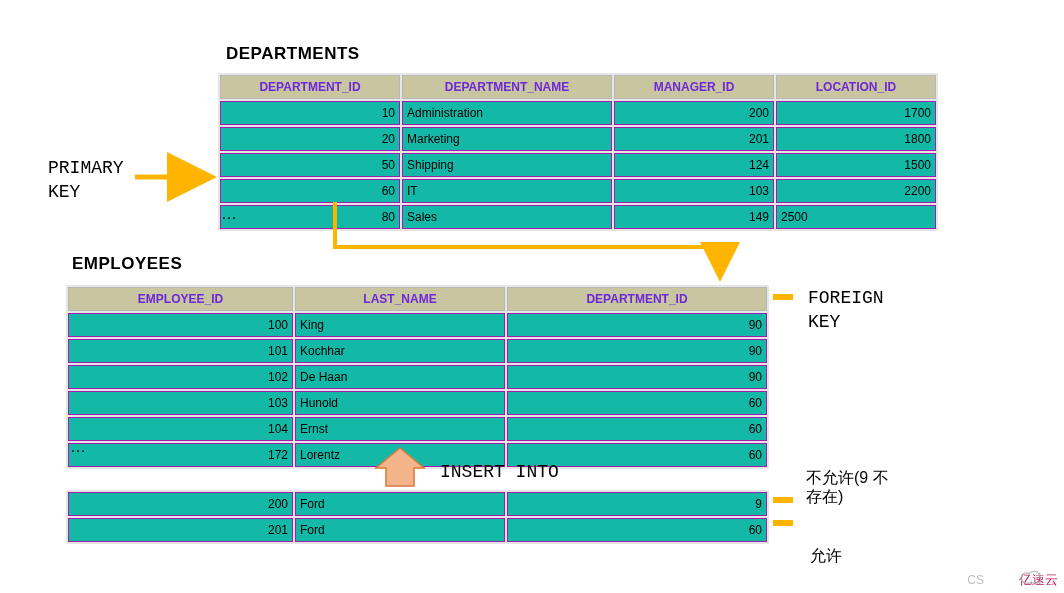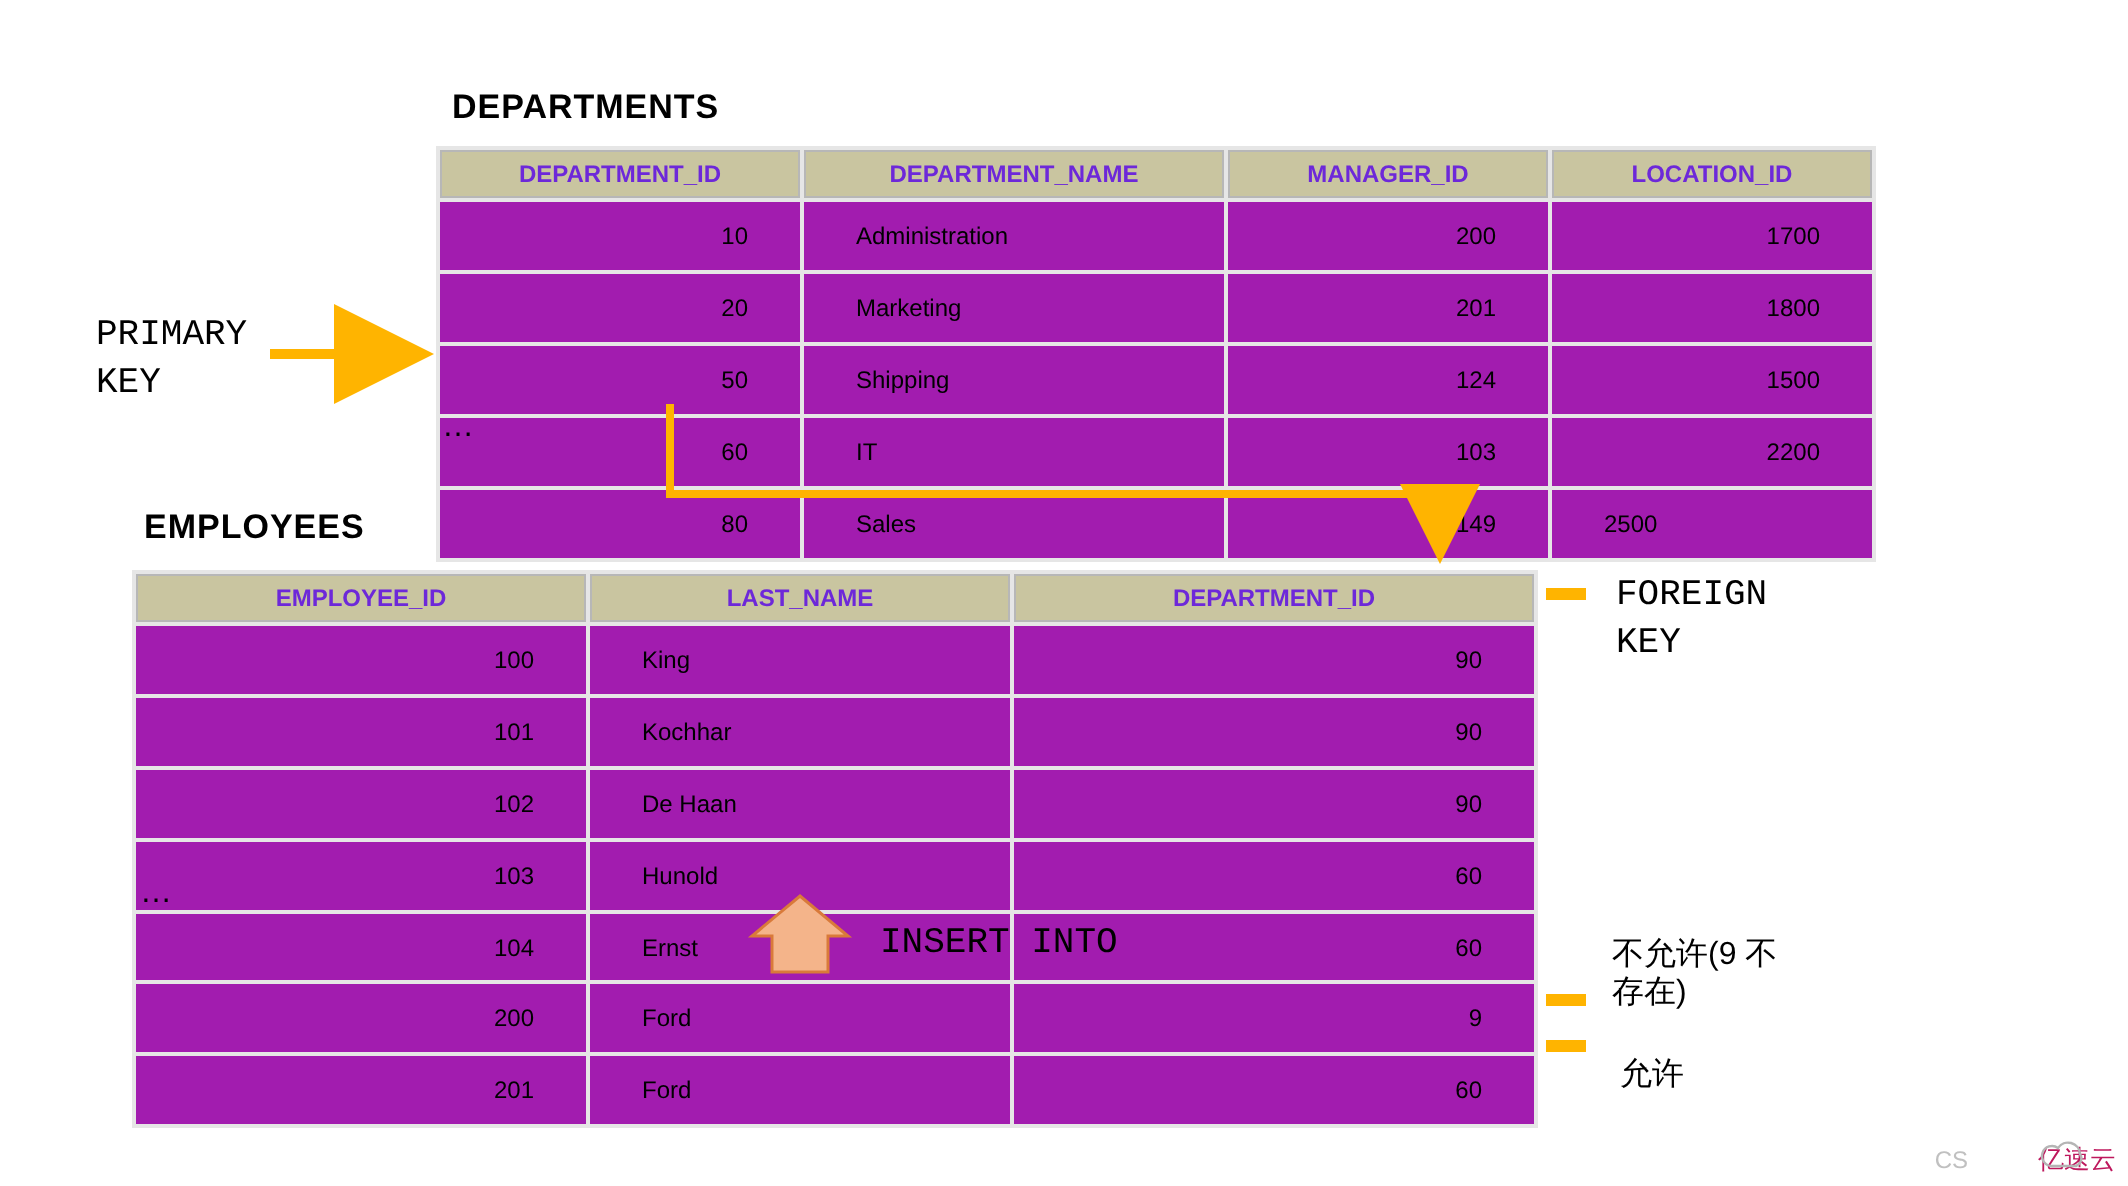--- a/index.html
+++ b/index.html
@@ -1,19 +1,19 @@
 <!DOCTYPE html>
 <html><head>
 <meta charset="utf-8">
 <style>
   html,body{margin:0;padding:0;font-family:Verdana,Arial,sans-serif;background:#fff;color:#000}
   .canvas{position:relative;width:1064px;height:593px}
   .tbl{border-collapse:separate;border-spacing:2px;background:#e6e6e6;font-size:12px}
   .tbl th{background:#c9c5a0;color:#6d28d9;font-weight:bold;padding:4px 10px;border:1px solid #b7b7b7;text-align:center;font-size:12px}
-  .tbl td{background:#a21caf;border:6px solid #a21caf;padding:3px 20px;height:16px}
+  .tbl td{background:#14b8a6;border:1px solid #a21caf;padding:3px 4px;height:16px}
   .lbl-serif{font-family:"Courier New",monospace;font-size:18px;color:#000;position:absolute;line-height:1.35}
   .lbl-bold{font-family:Verdana,Arial,sans-serif;font-weight:bold;font-size:17px;color:#000;position:absolute;letter-spacing:.5px}
   .ellipsis{position:absolute;font-size:16px;font-family:Arial}
   .cn{font-family:"Microsoft YaHei","SimSun",Arial;position:absolute;font-size:16px;line-height:1.2}
   .dash{position:absolute;width:20px;height:6px;background:#ffb400}
   svg{position:absolute;overflow:visible}
   .wm{position:absolute;right:6px;bottom:4px;font-size:13px;color:#be185d;font-family:"Microsoft YaHei",Arial}
   .cs{position:absolute;right:80px;bottom:6px;font-size:12px;color:#c0c0c0}
 </style>
 </head>
@@ -170,21 +170,21 @@
           <td>Ford</td>
           <td style="text-align:right">60</td>
         </tr>
       </tbody>
   </table>
 
   <div class="dash" style="left:773px;top:497px"></div>
   <div class="cn" style="left:806px;top:468px;white-space:pre">不允许(9 不
 存在)</div>
   <div class="dash" style="left:773px;top:520px"></div>
-  <div class="cn" style="left:810px;top:528px">允许</div>
+  <div class="cn" style="left:810px;top:546px">允许</div>
 
   <div class="cs">CS</div>
   <div class="wm">
     <svg width="24" height="16" style="vertical-align:middle" viewBox="0 0 24 16">
         <path d="M7 12a5 5 0 1 1 3-9 6 6 0 0 1 11 3 4 4 0 0 1-2 6H7z" fill="none" stroke="#b5b5b5" stroke-width="1.2"></path>
       </svg>
     <span>亿速云</span>
   </div>
 
 </div>

